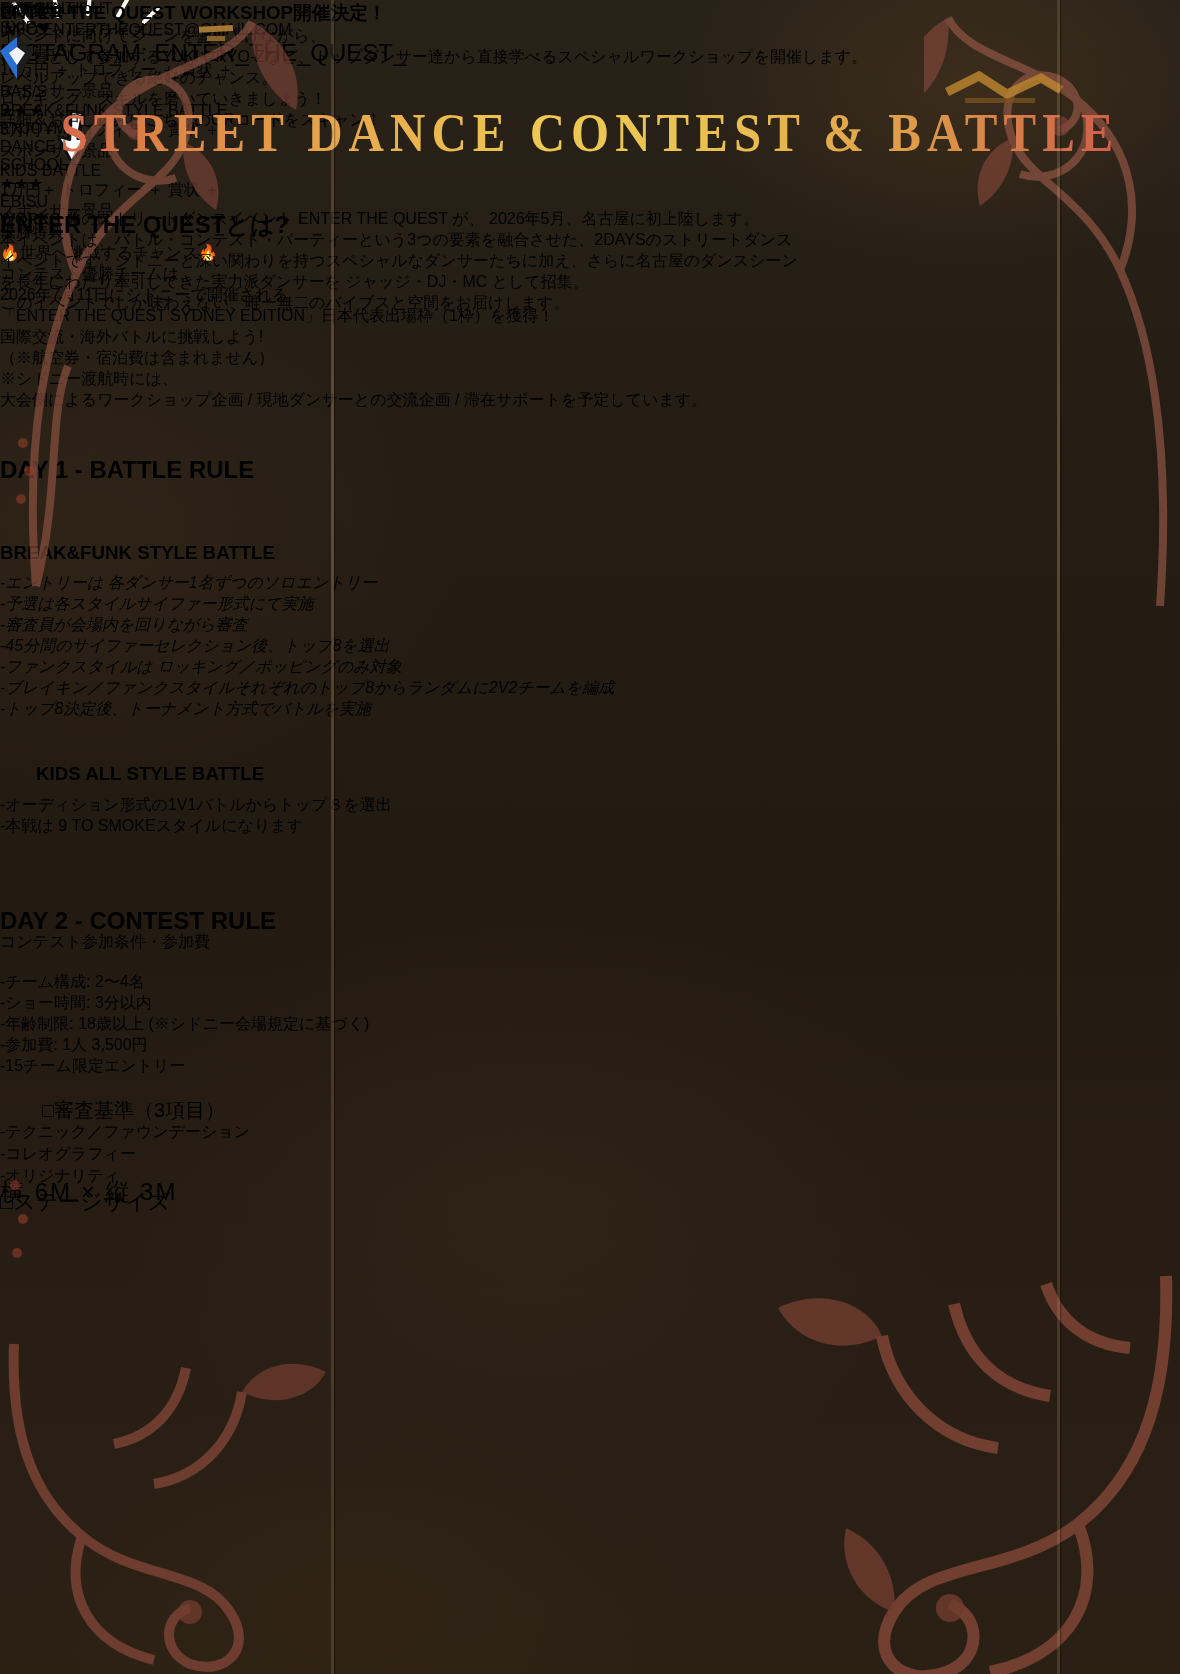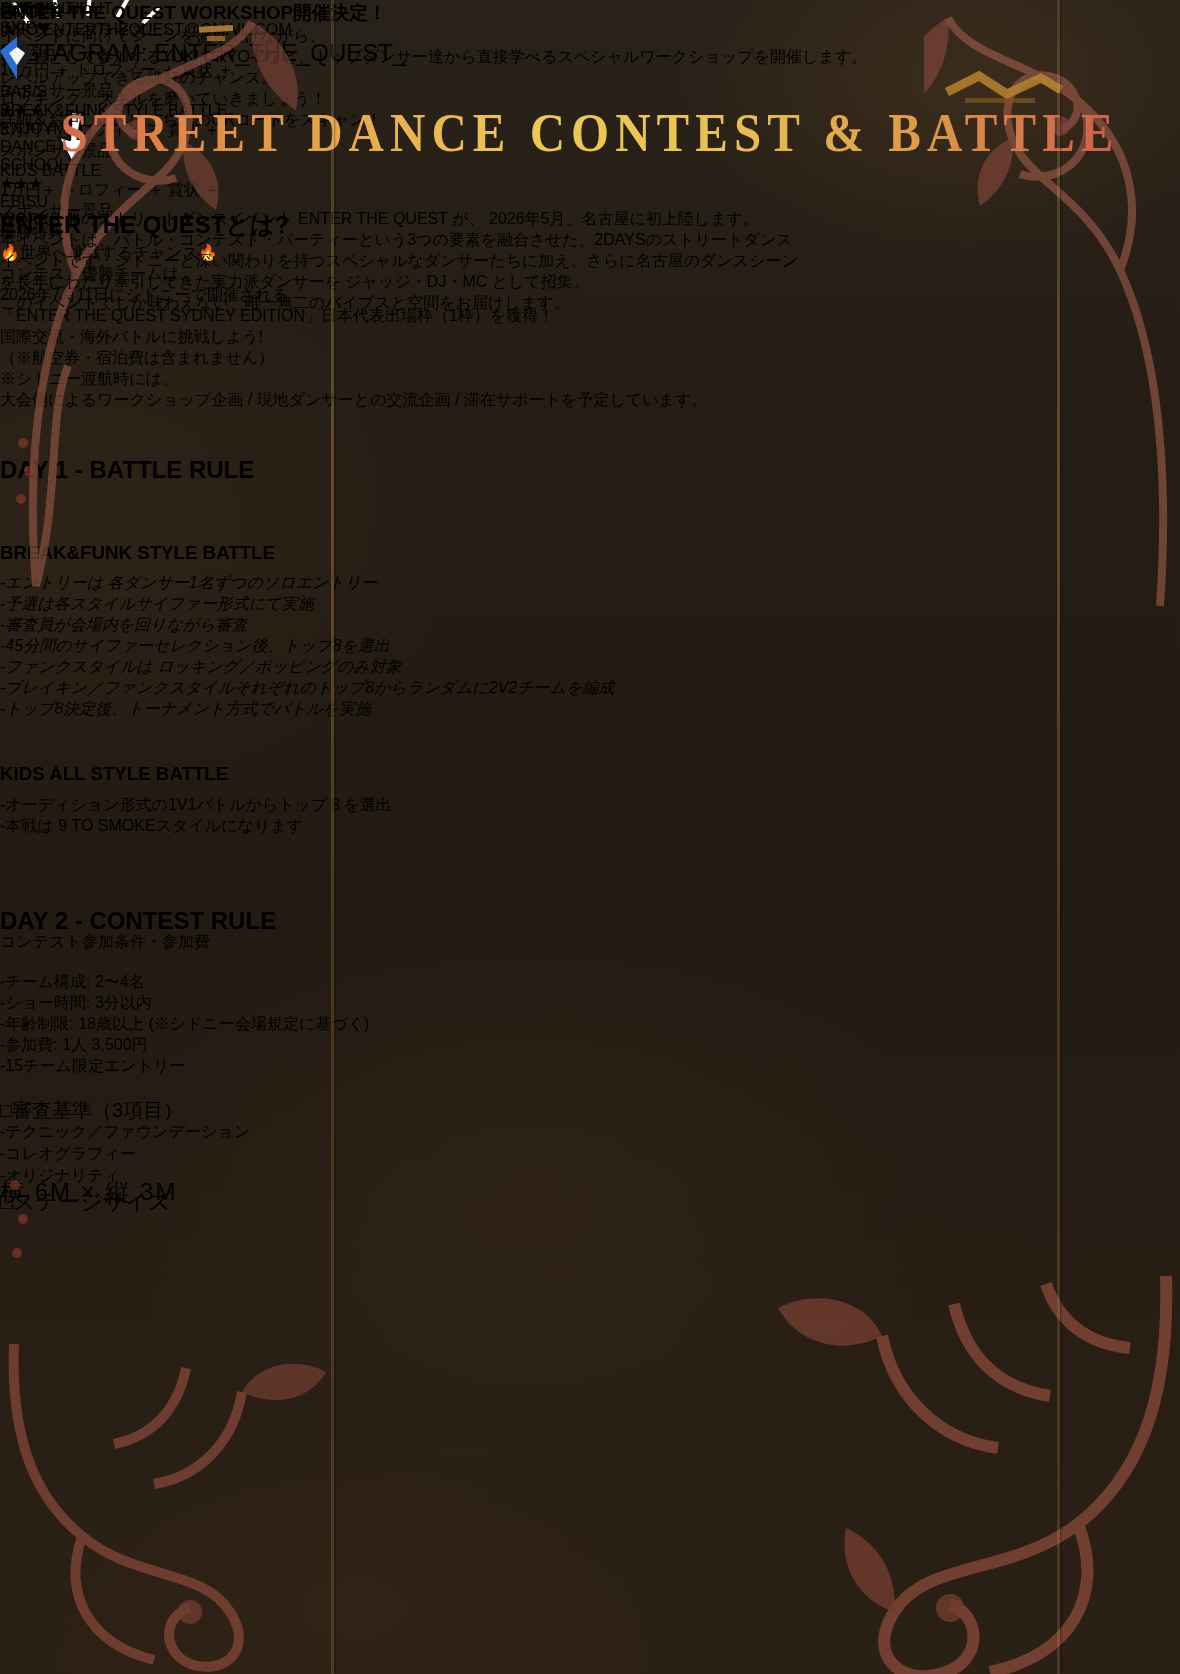--- a/index.html
+++ b/index.html
@@ -223,36 +223,36 @@
   <h3 class="abs lcol sub-heading" style="top:542px;">BREAK&amp;FUNK STYLE BATTLE</h3>
   <div class="abs lcol rules" style="top:573px;font-style:italic;">
     <div class="rule-line">-エントリーは 各ダンサー1名ずつのソロエントリー</div>
     <div class="rule-line">-予選は各スタイルサイファー形式にて実施</div>
     <div class="rule-line">-審査員が会場内を回りながら審査</div>
     <div class="rule-line">-45分間のサイファーセレクション後、トップ8を選出</div>
     <div class="rule-line">-ファンクスタイルは ロッキング／ポッピングのみ対象</div>
     <div class="rule-line">-ブレイキン／ファンクスタイルそれぞれのトップ8からランダムに2V2チームを編成</div>
     <div class="rule-line">-トップ8決定後、トーナメント方式でバトルを実施</div>
   </div>
-  <h3 class="abs lcol sub-heading" style="top:763px;">KIDS ALL STYLE BATTLE</h3>
+  <h3 class="abs lcol sub-heading" style="top:763px;margin-left:36px;">KIDS ALL STYLE BATTLE</h3>
   <div class="abs lcol rules" style="top:795px;">
     <div class="rule-line">-オーディション形式の1V1バトルからトップ８を選出</div>
     <div class="rule-line">-本戦は 9 TO SMOKEスタイルになります</div>
   </div>
 
   <h2 class="abs lcol day-heading" style="top:879px;margin-top:28px;">DAY 2 - CONTEST RULE</h2>
   <div class="abs lcol mid-heading" style="top:932px;">コンテスト参加条件・参加費</div>
   <div class="abs lcol rules" style="top:972px;">
     <div class="rule-line">-チーム構成: 2〜4名</div>
     <div class="rule-line">-ショー時間: 3分以内</div>
     <div class="rule-line">-年齢制限: 18歳以上 (※シドニー会場規定に基づく)</div>
     <div class="rule-line">-参加費: 1人 3,500円</div>
     <div class="rule-line">-15チーム限定エントリー</div>
   </div>
-  <div class="abs lcol rule-line" style="top:1097px; font-size:20px;">□審査基準（3項目）</div>
+  <div class="abs lcol rule-line" style="top:1097px; font-size:20px;padding-left:42px;">□審査基準（3項目）</div>
   <div class="abs lcol rules" style="top:1121px;">
     <div class="rule-line" style="line-height:22px;">-テクニック／ファウンデーション</div>
     <div class="rule-line" style="line-height:22px;">-コレオグラフィー</div>
     <div class="rule-line" style="line-height:22px;">-オリジナリティ</div>
   </div>
   <div class="abs lcol rule-line" style="top:1187px; font-size:22px;">□ステージサイズ</div>
   <div class="abs lcol rule-line" style="top:1176px; font-size:24px; letter-spacing:2px;text-align:right;">横 6M × 縦 3M</div>
 
   <div class="abs" id="sticker">
     <svg class="abs noclick" style="left:10px; top:-8px;" width="150" height="36" viewBox="0 0 150 36">

